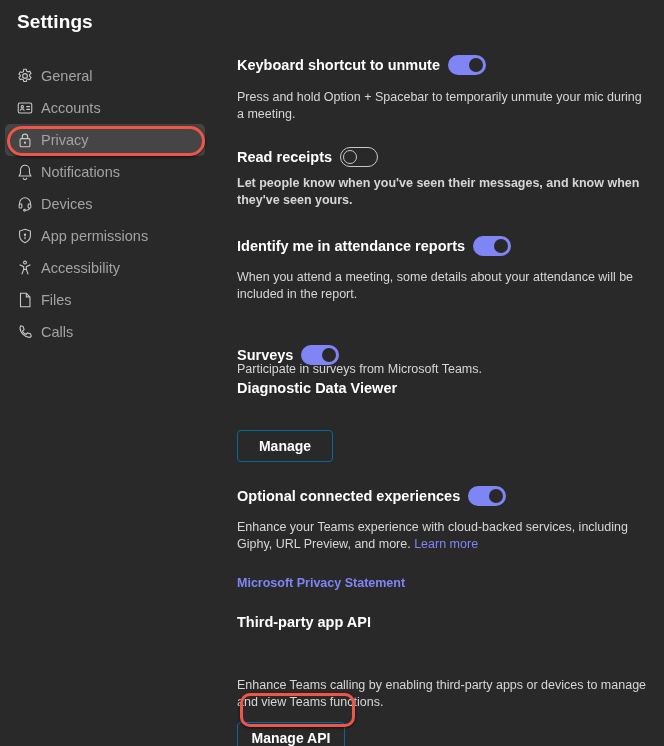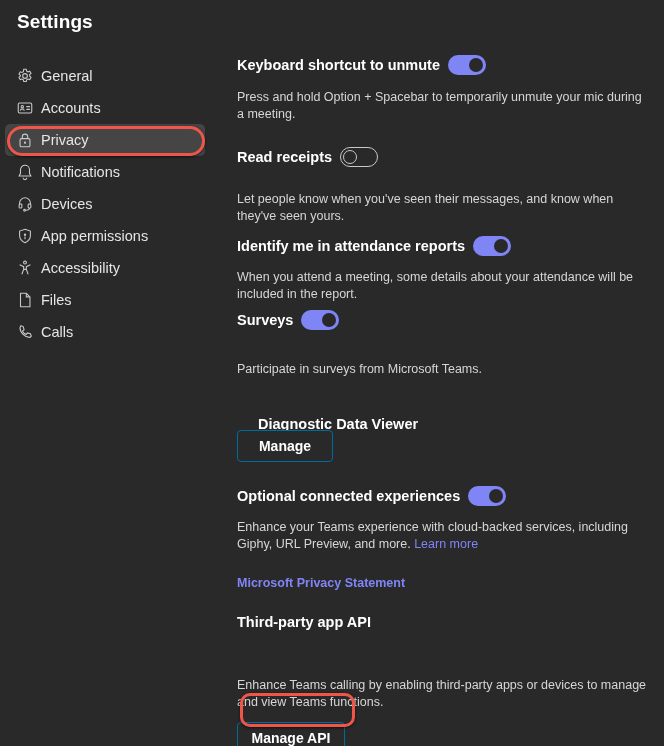--- a/index.html
+++ b/index.html
@@ -16,21 +16,21 @@
       font-size: 19px; font-weight: 700; color: #ffffff;
       letter-spacing: 0.1px;
     }
 
     
     .sidebar { position: absolute; left: 0; top: 60px; width: 215px; }
     .nav-item {
       position: relative;
       height: 32px; display: flex; align-items: center;
       padding-left: 15px; cursor: pointer;
-      font-size: 14.5px; color: #e5e5e5;
+      font-size: 14.5px; color: #a3a3a3;
     }
     .nav-item .icon {
       width: 20px; height: 20px; margin-right: 6px;
       display: inline-flex; align-items: center; justify-content: center;
     }
     .nav-item .icon svg { width: 18px; height: 18px; stroke: #c8c8c8; fill: none; stroke-width: 1.2; }
     .nav-item.active .bg {
       position: absolute; left: 5px; top: 0; width: 200px; height: 32px;
       background: #454545; border-radius: 5px;
     }
@@ -190,39 +190,39 @@
         </span>
     </div>
     <div class="desc" style="top:89px;">Press and hold Option + Spacebar to temporarily unmute your mic during a meeting.</div>
 
     <div class="sec-head" style="top:147px;">
       <span>Read receipts</span>
       <span class="toggle off">
           <span class="knob"></span>
         </span>
     </div>
-    <div class="desc" style="top:191px;">Let people know when you've seen their messages, and know when they've seen yours.</div>
+    <div class="desc" style="top:175px;font-weight:bold;">Let people know when you've seen their messages, and know when they've seen yours.</div>
 
     <div class="sec-head" style="top:236px;">
       <span>Identify me in attendance reports</span>
       <span class="toggle on">
           <span class="knob"></span>
         </span>
     </div>
     <div class="desc" style="top:269px;">When you attend a meeting, some details about your attendance will be included in the report.</div>
 
-    <div class="sec-head" style="top:310px;">
+    <div class="sec-head" style="top:345px;">
       <span>Surveys</span>
       <span class="toggle on">
           <span class="knob"></span>
         </span>
     </div>
     <div class="desc" style="top:361px;">Participate in surveys from Microsoft Teams.</div>
 
-    <div class="sec-head" style="top:416px;margin-left:21px;">
+    <div class="sec-head" style="top:380px;">
       <span>Diagnostic Data Viewer</span>
     </div>
     <button class="btn" style="top:430px; width:96px;">Manage</button>
 
     <div class="sec-head" style="top:486px;">
       <span>Optional connected experiences</span>
       <span class="toggle on">
           <span class="knob"></span>
         </span>
     </div>

